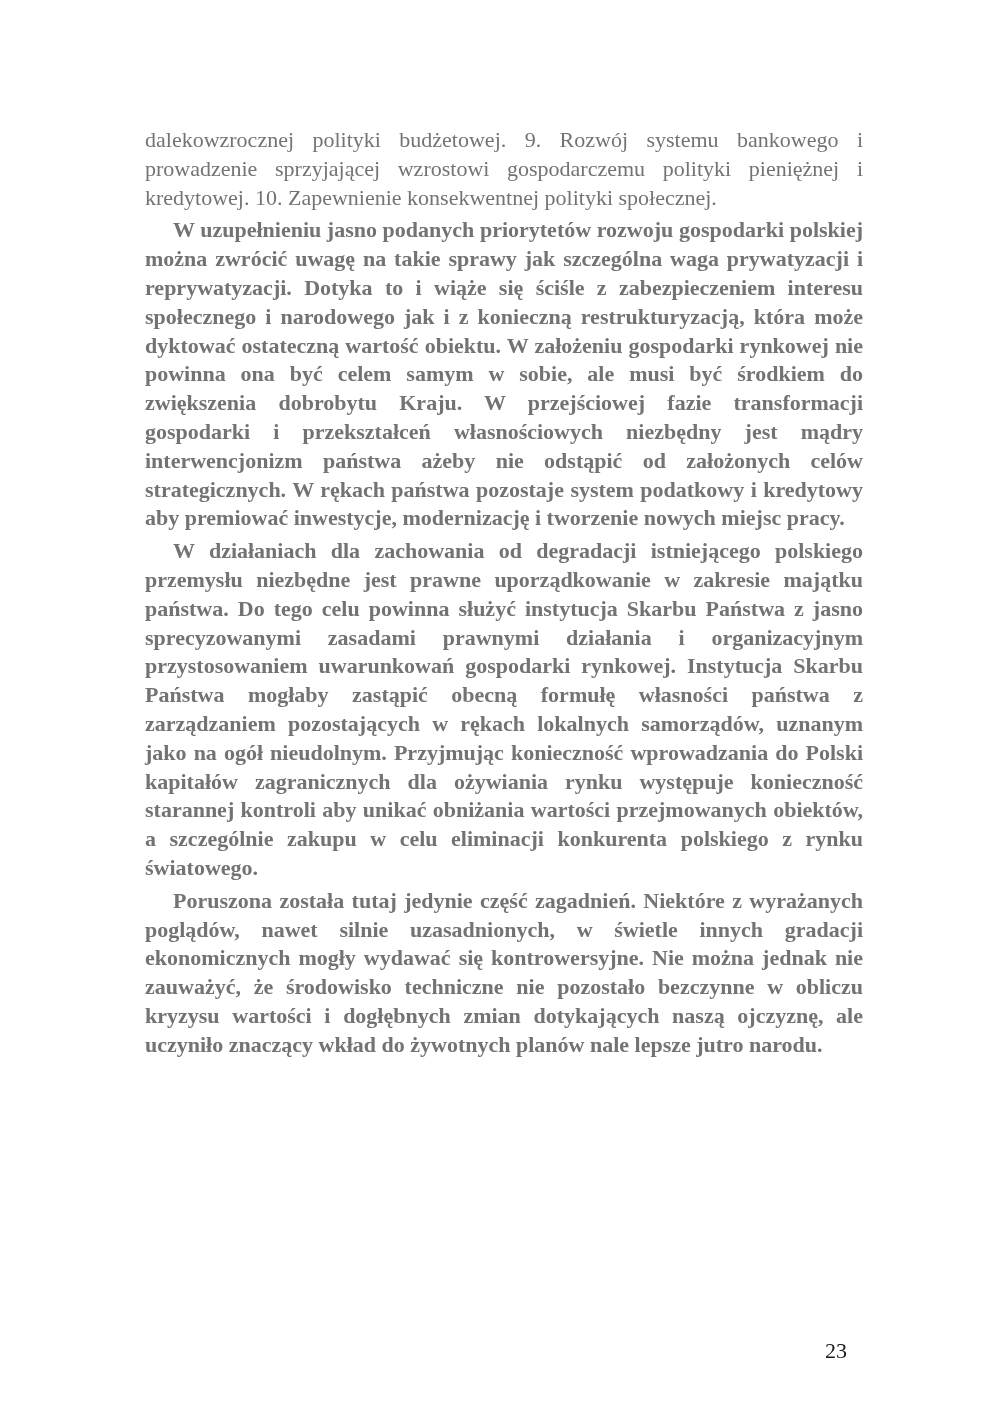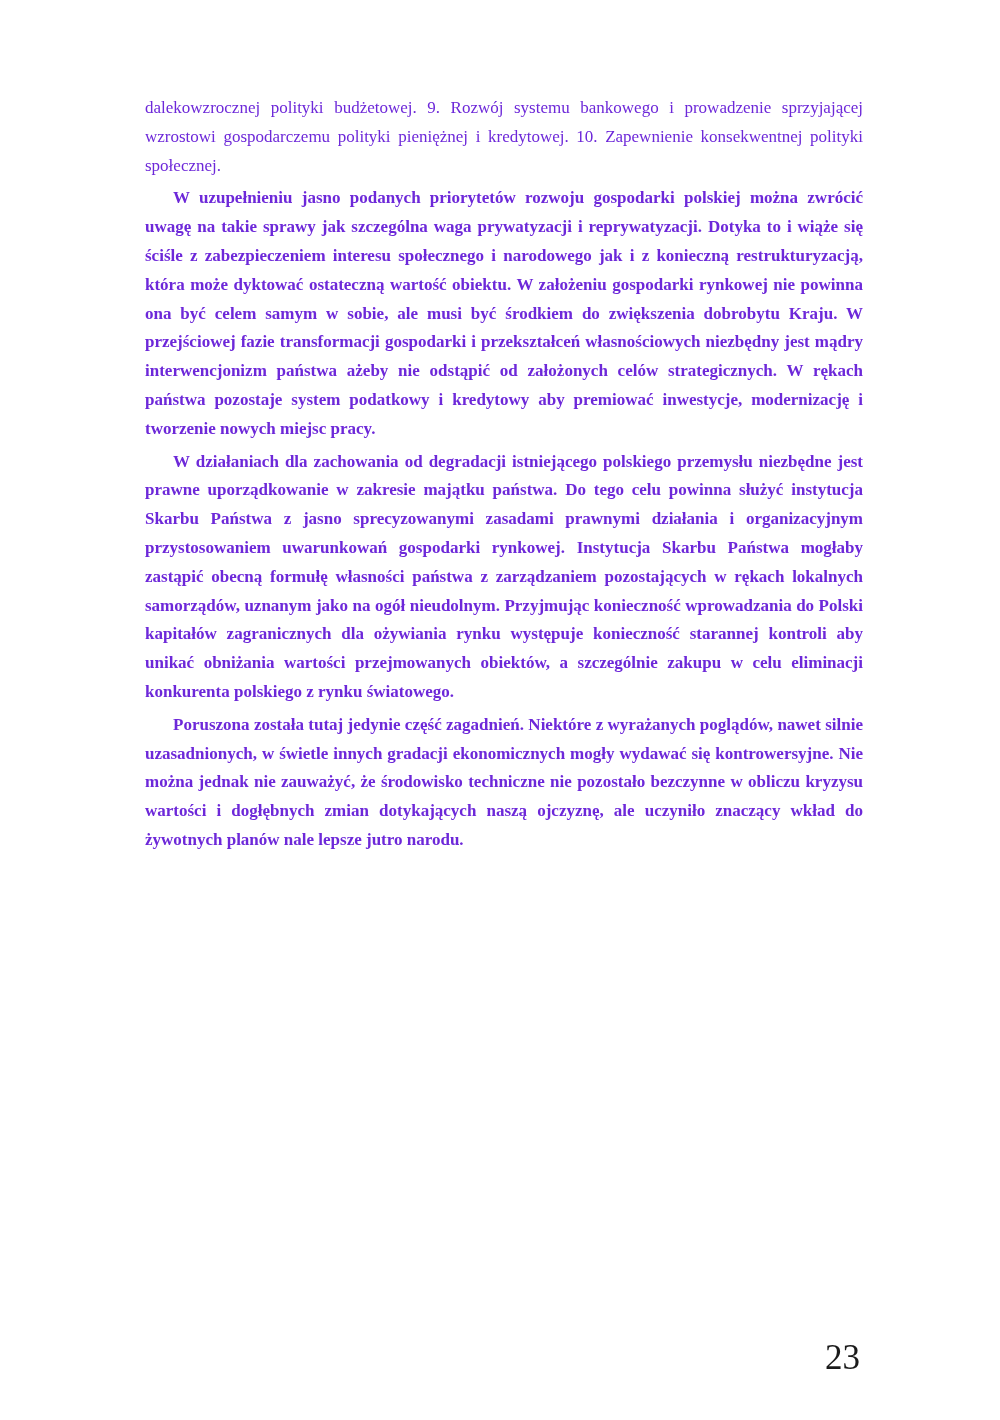--- a/index.html
+++ b/index.html
@@ -1,24 +1,24 @@
 <!DOCTYPE html>
 <html><head>
 <meta charset="utf-8">
 <style>
   html, body { margin: 0; padding: 0; background: #ffffff; }
   body { width: 1000px; height: 1420px; position: relative; overflow: hidden; }
-  .page { position: absolute; left: 145px; top: 94px; width: 718px;
-    font-family: "Liberation Serif", serif; font-size: 17px; line-height: 28.8px;
-    color: #6d28d9; }
+  .page { position: absolute; left: 145px; top: 126px; width: 718px;
+    font-family: "Liberation Serif", serif; font-size: 22px; line-height: 28.8px;
+    color: #737373; }
   .para { margin: 0; text-align: justify; text-indent: 28px; }
   .para.first { text-indent: 0; }
   .para + .para { margin-top: 4px; font-weight: bold; }
   .page-number { position: absolute; left: 825px; top: 1338px;
-    font-family: "Liberation Serif", serif; font-size: 35px; color: #1a1a1a; }
+    font-family: "Liberation Serif", serif; font-size: 22px; color: #1a1a1a; }
 </style>
 </head>
 <body>
 
 <div class="page">
   <p class="para first">dalekowzrocznej polityki budżetowej. 9. Rozwój systemu bankowego i prowadzenie sprzyjającej wzrostowi gospodarczemu polityki pieniężnej i kredytowej. 10. Zapewnienie konsekwentnej polityki społecznej.</p>
   <p class="para">W uzupełnieniu jasno podanych priorytetów rozwoju gospodarki polskiej można zwrócić uwagę na takie sprawy jak szczególna waga prywatyzacji i reprywatyzacji. Dotyka to i wiąże się ściśle z zabezpieczeniem interesu społecznego i narodowego jak i z konieczną restrukturyzacją, która może dyktować ostateczną wartość obiektu. W założeniu gospodarki rynkowej nie powinna ona być celem samym w sobie, ale musi być środkiem do zwiększenia dobrobytu Kraju. W przejściowej fazie transformacji gospodarki i przekształceń własnościowych niezbędny jest mądry interwencjonizm państwa ażeby nie odstąpić od założonych celów strategicznych. W rękach państwa pozostaje system podatkowy i kredytowy aby premiować inwestycje, modernizację i tworzenie nowych miejsc pracy.</p>
   <p class="para">W działaniach dla zachowania od degradacji istniejącego polskiego przemysłu niezbędne jest prawne uporządkowanie w zakresie majątku państwa. Do tego celu powinna służyć instytucja Skarbu Państwa z jasno sprecyzowanymi zasadami prawnymi działania i organizacyjnym przystosowaniem uwarunkowań gospodarki rynkowej. Instytucja Skarbu Państwa mogłaby zastąpić obecną formułę własności państwa z zarządzaniem pozostających w rękach lokalnych samorządów, uznanym jako na ogół nieudolnym. Przyjmując konieczność wprowadzania do Polski kapitałów zagranicznych dla ożywiania rynku występuje konieczność starannej kontroli aby unikać obniżania wartości przejmowanych obiektów, a szczególnie zakupu w celu eliminacji konkurenta polskiego z rynku światowego.</p>
   <p class="para">Poruszona została tutaj jedynie część zagadnień. Niektóre z wyrażanych poglądów, nawet silnie uzasadnionych, w świetle innych gradacji ekonomicznych mogły wydawać się kontrowersyjne. Nie można jednak nie zauważyć, że środowisko techniczne nie pozostało bezczynne w obliczu kryzysu wartości i dogłębnych zmian dotykających naszą ojczyznę, ale uczyniło znaczący wkład do żywotnych planów nale lepsze jutro narodu.</p>
 </div>

